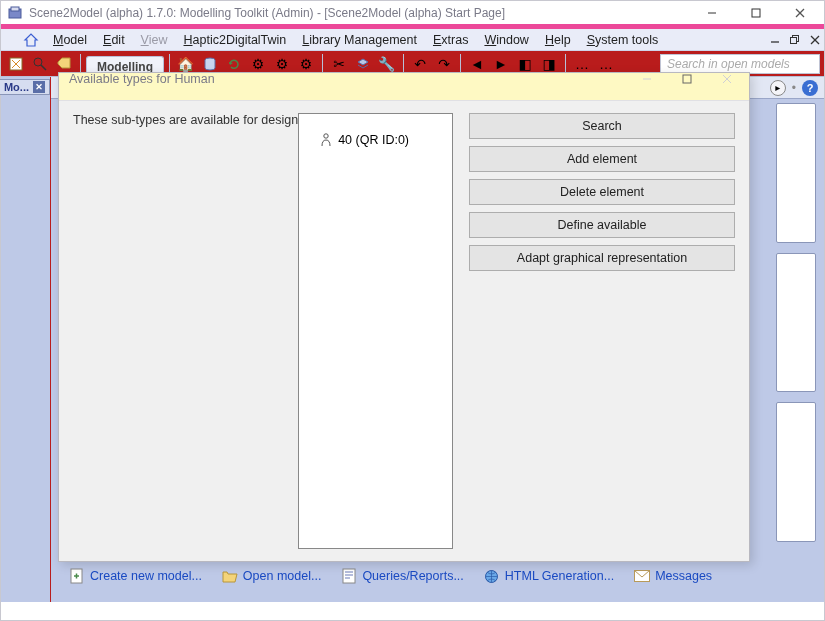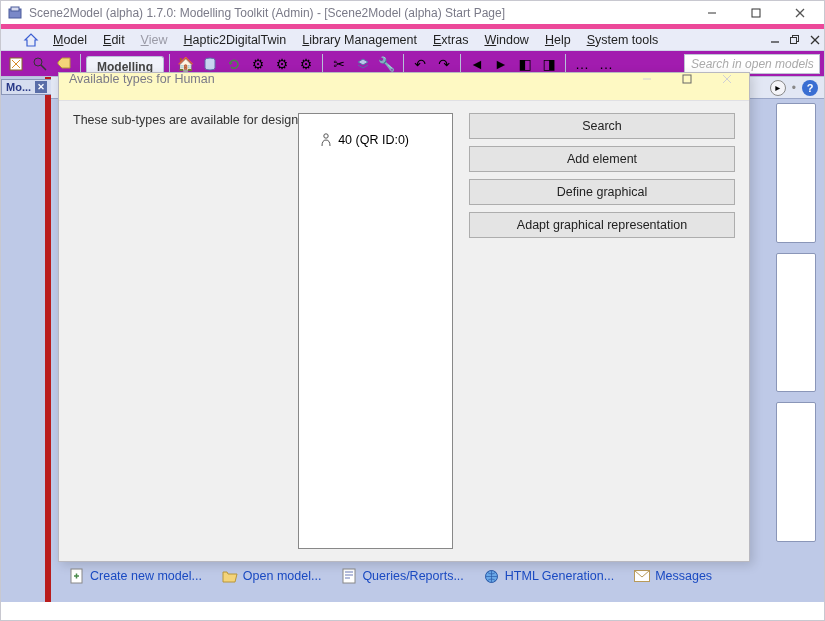--- a/index.html
+++ b/index.html
@@ -74,21 +74,21 @@
   .mdi-controls { display:flex; align-items:center; }
   .mdi-controls .mdi {
     width: 18px; height: 16px;
     display:flex; align-items:center; justify-content:center;
     color: #333; cursor:pointer; margin-left:2px;
   }
 
   
   .toolbar {
     height: 26px;
-    background: #a21caf;
+    background: #b91c1c;
     border-bottom: 1px solid #b8c0d8;
     display: flex;
     align-items: center;
     padding: 0 4px;
     gap: 2px;
     overflow: hidden;
     position: relative;
   }
   .toolbar .tb-btn {
     width: 22px; height: 22px;
@@ -108,21 +108,21 @@
     display:flex; align-items:center;
     font-weight:bold;
     color:#444;
     cursor:pointer;
     position:relative;
     top:3px;
   }
   .toolbar .search-box {
     margin-left:auto;
     height:20px;
-    width:136px;
+    width:160px;
     border:1px solid #c0c4d4;
     background:#fff;
     color:#aaa;
     padding:0 6px;
     font-style:italic;
     font-size:12px;
     display:flex; align-items:center;
     overflow:hidden;
     white-space:nowrap;
   }
@@ -130,22 +130,22 @@
   
   .body-area {
     flex:1;
     display:flex;
     background:#BEC9E7;
     position:relative;
   }
   .left-sidebar {
     width: 50px;
     background:#BEC9E7;
-    border-right:6px solid #b91c1c;
-    display:flex; flex-direction:column; align-items:flex-start;
+    border-right:1px solid #b91c1c;
+    display:flex; flex-direction:column; align-items:flex-end;
     padding-top:2px;
   }
   .sidebar-tab {
     display:flex; align-items:center;
     background:#d6ddf0;
     border:1px solid #8a96b8;
     padding:1px 4px;
     font-size:11px;
     color:#2a3a88;
     font-weight:bold;
@@ -503,17 +503,18 @@
                 <path d="M2 13 Q2 7 6 7 Q10 7 10 13" fill="none" stroke="#555"></path>
               </svg>
             </span>
             <span>40 (QR ID:0)</span>
           </div>
         </div>
     </div>
     <div class="dialog-right">
       <div class="dlg-btn">Search</div>
       <div class="dlg-btn">Add element</div>
-      <div class="dlg-btn">Define graphical</div>
+      <div class="dlg-btn">Delete element</div>
+      <div class="dlg-btn">Define available</div>
       <div class="dlg-btn">Adapt graphical representation</div>
     </div>
   </div>
 </div>
 
 </body></html>

